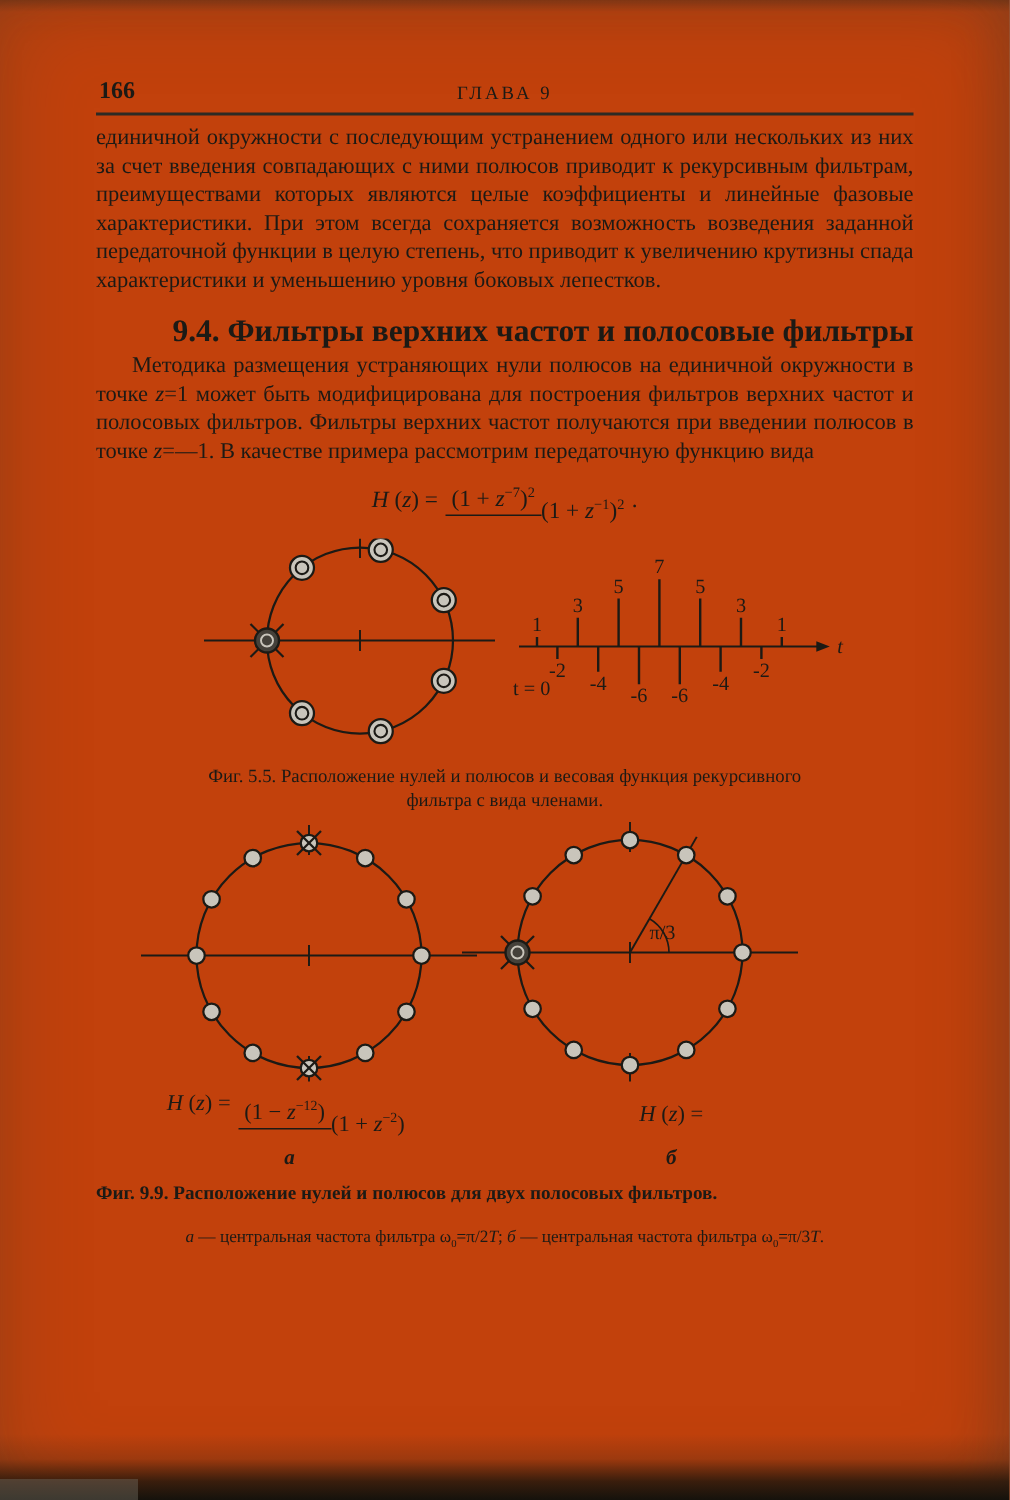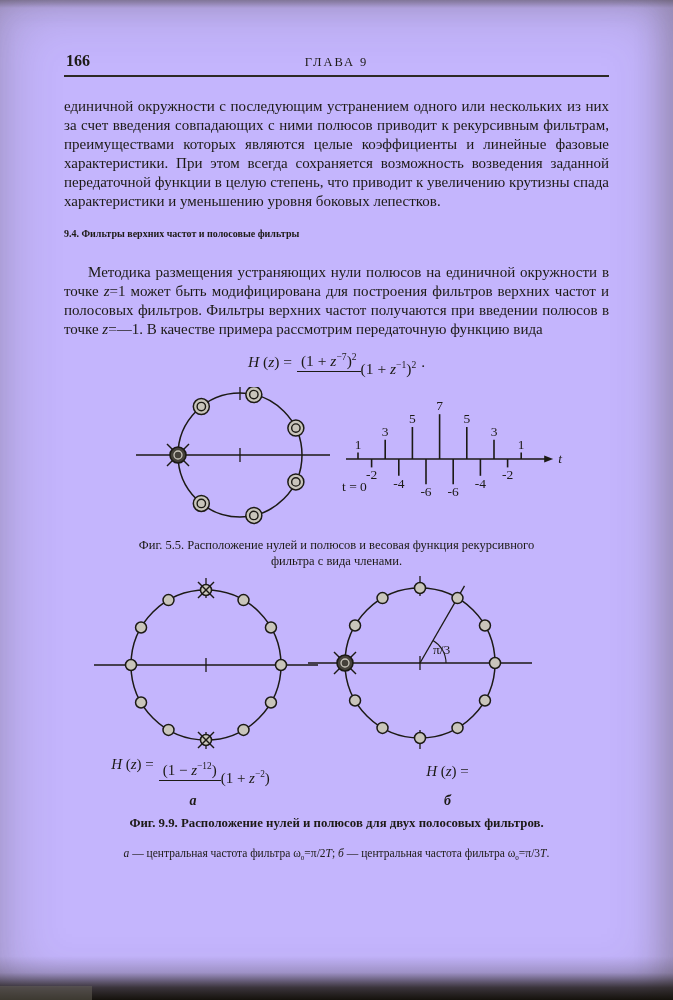--- a/index.html
+++ b/index.html
@@ -1,46 +1,46 @@
 <!DOCTYPE html>
 <html lang="ru"><head>
 <meta charset="utf-8">
 <style>
   *{margin:0;padding:0;box-sizing:border-box}
   html,body{width:673px;height:1000px;}
   body{font-family:"Liberation Serif","DejaVu Serif",serif;background:#b2aea4;}
-  #page{position:relative;width:673px;height:1000px;background:#c4b5fd;overflow:hidden;
+  #page{position:relative;width:673px;height:1000px;background:#c2410c;overflow:hidden;
         box-shadow:inset 0 0 60px rgba(70,62,48,.30), inset -12px 0 28px rgba(60,52,38,.18);}
   .top-shade{position:absolute;top:0;left:0;right:0;height:8px;
         background:linear-gradient(rgba(40,34,24,.30),rgba(40,34,24,0));}
   .bottom-band{position:absolute;left:0;right:0;bottom:0;height:44px;
         background:linear-gradient(to bottom, rgba(35,30,20,0), rgba(35,30,20,.20) 38%, rgba(24,20,12,.78) 72%, #15120c 100%);}
   .bottom-corner{position:absolute;left:0;bottom:0;width:92px;height:14px;background:#6f6b60;opacity:.45;}
   .content{position:absolute;left:64px;top:0;width:545px;color:#1c1a15;}
   .header-row{margin-top:52px;position:relative;height:20px;}
   .page-num{position:absolute;left:2px;top:0;font-weight:bold;font-size:16px;}
   .running-head{position:absolute;left:0;right:0;text-align:center;font-size:12.5px;letter-spacing:2px;top:3px;}
   .header-rule{border-top:2.6px solid #2d2a24;margin-top:3px;}
-  p.body-par{font-size:15px;line-height:19px;text-align:justify;margin-top:20px;}
+  p.body-par{font-size:15px;line-height:19px;text-align:justify;margin-top:6px;}
   p.noindent{text-indent:0}
   p.indent{text-indent:24px}
-  .section-heading{margin-top:14px;text-align:left;font-weight:bold;font-size:10px;line-height:18px;}
+  .section-heading{margin-top:14px;text-align:right;font-weight:bold;font-size:21px;line-height:18px;}
   .formula-line{display:flex;justify-content:center;align-items:center;margin-top:2px;font-size:15.5px;height:42px;}
   .frac{display:inline-flex;flex-direction:row;align-items:center;margin:0 5px;line-height:1.12;}
   .fnum{padding:0 4px 1px;border-bottom:1.4px solid #1c1a15;}
   .fden{padding-top:13px;}
   sup{font-size:62%;}
   sub{font-size:62%;}
   svg.figure{display:block;margin-top:4px;}
   .fig-caption{font-size:12.5px;line-height:15.5px;text-align:center;margin-top:3px;}
   .formula-row{display:flex;height:44px;align-items:center;font-size:15px;}
   .fcell-left{flex:0 0 258px;display:flex;justify-content:center;}
   .fcell-right{flex:1;display:flex;justify-content:center;padding-right:36px;}
   .sub-label-row{display:flex;height:16px;font-size:14px;font-style:italic;font-weight:bold;}
-  .cap99-1{font-size:12.8px;font-weight:bold;text-align:center;margin-top:7px;}
+  .cap99-1{font-size:12.8px;font-weight:bold;margin-top:7px;}
   .cap99-2{font-size:11.5px;text-align:center;margin-top:16px;}
   .fig-lbl{font-family:"Liberation Serif","DejaVu Serif",serif;font-size:13.5px;fill:#1c1a15;}
 </style>
 </head>
 <body>
 
 <div id="page">
   <div class="top-shade"></div>
 
   <div class="content">

